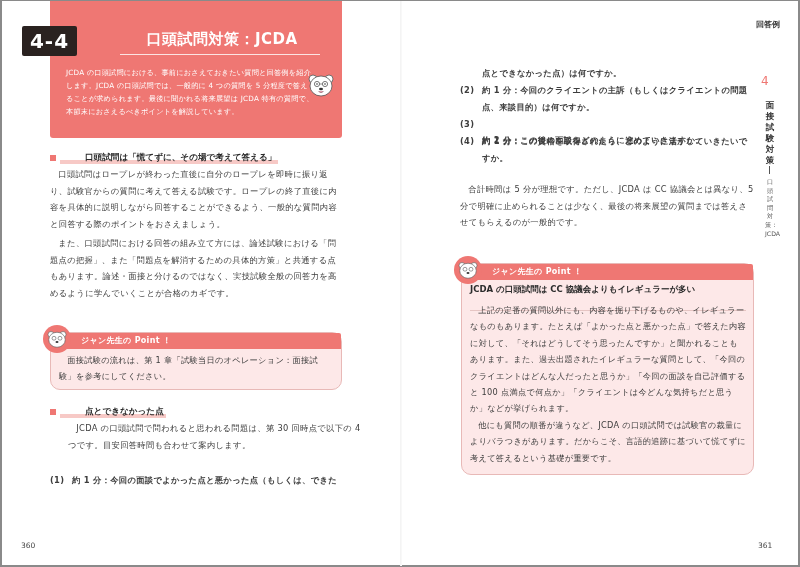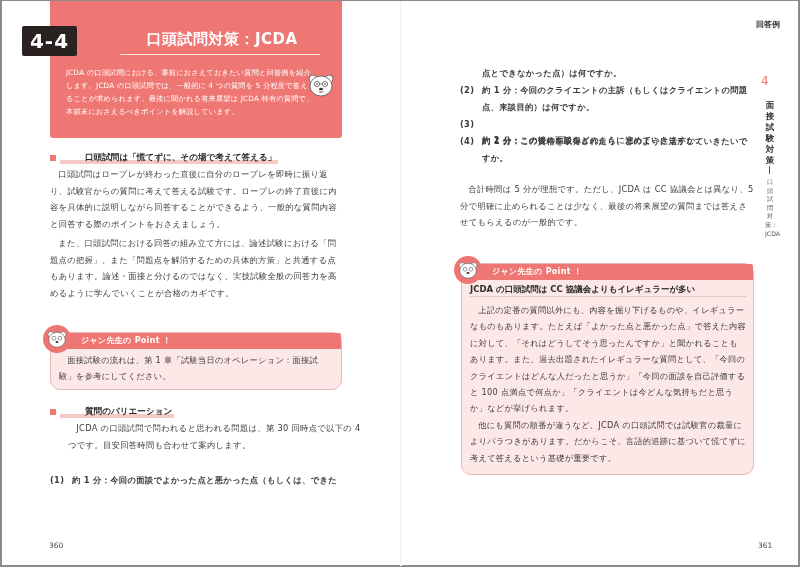--- a/index.html
+++ b/index.html
@@ -27,21 +27,21 @@
     .heading { position: absolute; font-size: 8.6px; font-weight: bold; color: #2b2b2b; display: flex; align-items: center; gap: 4px; }
     .heading .sq { width: 6px; height: 6px; background: #ef7773; display: inline-block; }
     .heading .hl { background: linear-gradient(transparent 65%, #f7c9c6 65%); padding-right: 2px; padding-left: 25px; }
 
     
     .point-box { position: absolute; background: #fde8e8; border: 1px solid #e8b9b7; border-radius: 10px; }
     .point-header { position: absolute; left: 0; top: 0; right: 0; height: 16px; background: #ef7773; border-radius: 2px 2px 0 0; }
     .point-title { position: absolute; left: 30px; top: 2px; color: #fff; font-weight: bold; font-size: 8px; letter-spacing: 0.3px; }
     .point-badge { position: absolute; left: -8px; top: -8px; width: 28px; height: 28px; border-radius: 50%; background: #ef7773; display: flex; align-items: center; justify-content: center; }
     .point-body { position: absolute; font-size: 8.2px; line-height: 16.4px; color: #3d3d3d; letter-spacing: 0.3px; }
-    .point-sub { position: absolute; font-size: 8.5px; font-weight: bold; color: #2b2b2b; border-bottom: 1px solid #e6c5c3; padding-bottom: 0; }
+    .point-sub { position: absolute; font-size: 8.5px; font-weight: bold; color: #2b2b2b; border-bottom: 1px solid #e6c5c3; padding-bottom: 14px; }
 
     .list-item { position: absolute; font-size: 8.3px; line-height: 16.6px; color: #3d3d3d; letter-spacing: 0.3px; }
     .list-item .num { position: absolute; left: 0; top: 0; }
     .list-item .body { position: absolute; left: 22px; top: 0; }
 
     .running-head { position: absolute; right: 20px; top: 18px; font-size: 8px; font-weight: bold; color: #333; }
     .chapter-num { position: absolute; left: 759px; top: 73px; font-size: 12px; color: #ef7773; font-weight: normal; }
     .side-title { position: absolute; left: 762px; top: 99px; width: 12px; font-size: 8.5px; font-weight: bold; color: #333; line-height: 11px; text-align: center; }
     .side-rule { position: absolute; left: 767px; top: 165px; width: 1px; height: 8px; background: #555; }
     .side-sub { position: absolute; left: 763px; top: 177px; width: 10px; font-size: 6.2px; color: #555; line-height: 8.6px; text-align: center; }
@@ -92,30 +92,30 @@
           <circle cx="9" cy="11" r="2.6" fill="none" stroke="#444" stroke-width="0.7"></circle>
           <circle cx="17" cy="11" r="2.6" fill="none" stroke="#444" stroke-width="0.7"></circle>
           <ellipse cx="13" cy="16" rx="2" ry="1.3" fill="#333"></ellipse>
         </svg>
       </div>
       <div class="point-body indent" style="left:8px; top:19px; width:276px;">面接試験の流れは、第 1 章「試験当日のオペレーション：面接試験」を参考にしてください。</div>
     </div>
 
     <div class="heading" style="left:48px; top:405px;">
       <span class="sq"></span>
-      <span class="hl">質問のバリエーション</span>
+      <span class="hl">点とできなかった点</span>
     </div>
     <div class="txt indent" style="left:48px; top:419px; width:294px;margin-left:18px;">JCDA の口頭試問で問われると思われる問題は、第 30 回時点で以下の 4 つです。目安回答時間も合わせて案内します。</div>
 
     <div class="list-item" style="left:48px; top:471px; width:294px; height:17px; font-weight:bold;">
       <span class="num">(1)</span>
       <span class="body" style="white-space:nowrap;">約 1 分：今回の面談でよかった点と悪かった点（もしくは、できた</span>
     </div>
 
-    <div class="page-num" style="left:47px;text-align:right;">360</div>
+    <div class="page-num" style="left:19px;text-align:right;">360</div>
   </div>
 
   <div class="gutter"></div>
 
   <div class="page page-right">
     <div class="running-head">回答例</div>
   </div>
 
   <div class="list-item" style="left:480px; top:64px; width:280px; font-weight:bold;">
     <span>点とできなかった点）は何ですか。</span>

